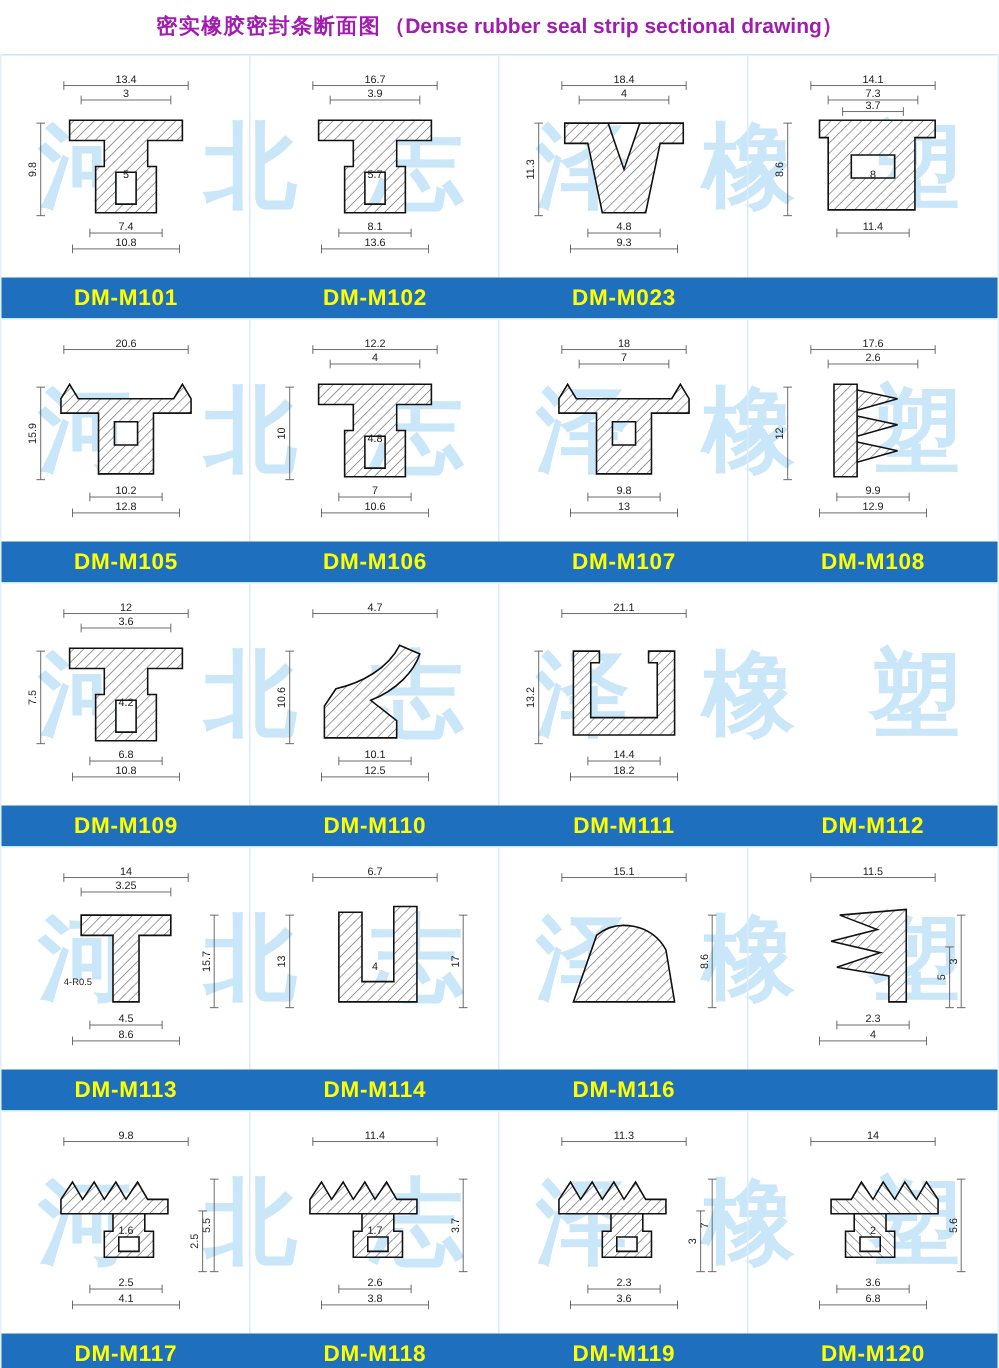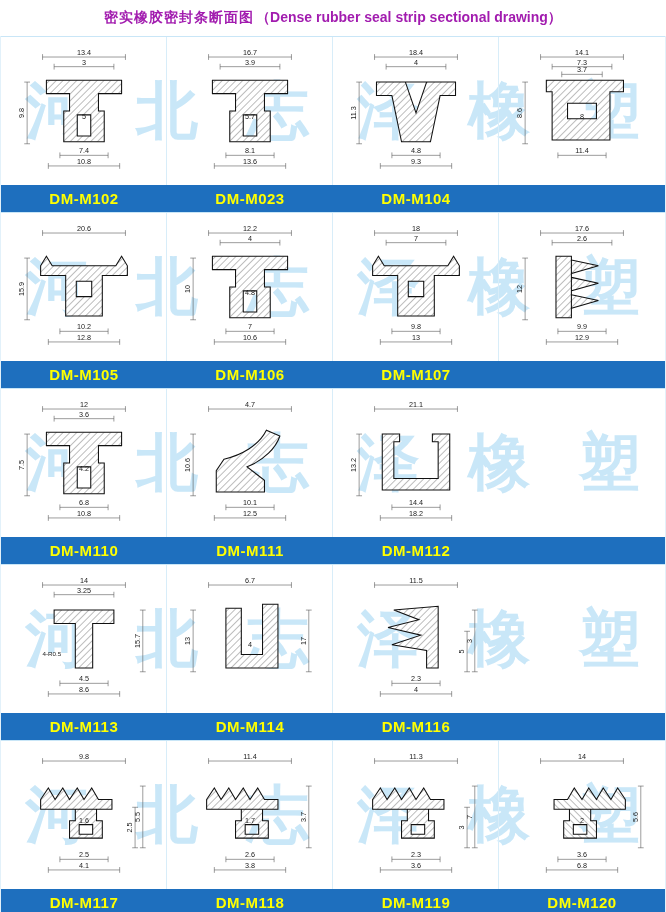--- a/index.html
+++ b/index.html
@@ -174,23 +174,23 @@
               <text x="83" y="78" text-anchor="middle" font-size="7.5" fill="#222" font-family="Liberation Sans, sans-serif">8</text>
               <line x1="58" y1="116" x2="108" y2="116" stroke="#555" stroke-width="0.6"></line>
               <line x1="58" y1="113" x2="58" y2="119" stroke="#555" stroke-width="0.6"></line>
               <line x1="108" y1="113" x2="108" y2="119" stroke="#555" stroke-width="0.6"></line>
               <text x="83" y="114" text-anchor="middle" font-size="7.5" fill="#222" font-family="Liberation Sans, sans-serif">11.4</text>
             </g>
           </svg>
         </div>
       </div>
       <div class="bar">
+        <div class="label">DM-M101</div>
         <div class="label">DM-M102</div>
         <div class="label">DM-M023</div>
-        <div class="label">DM-M104</div>
       </div>
     </div>
     <div class="section">
       <div class="watermark">
         <span>河</span>
         <span>北</span>
         <span>志</span>
         <span>泽</span>
         <span>橡</span>
         <span>塑</span>
@@ -303,20 +303,21 @@
               <line x1="120" y1="124" x2="120" y2="130" stroke="#555" stroke-width="0.6"></line>
               <text x="83" y="125" text-anchor="middle" font-size="7.5" fill="#222" font-family="Liberation Sans, sans-serif">12.9</text>
             </g>
           </svg>
         </div>
       </div>
       <div class="bar">
         <div class="label">DM-M105</div>
         <div class="label">DM-M106</div>
         <div class="label">DM-M107</div>
+        <div class="label">DM-M108</div>
       </div>
     </div>
     <div class="section">
       <div class="watermark">
         <span>河</span>
         <span>北</span>
         <span>志</span>
         <span>泽</span>
         <span>橡</span>
         <span>塑</span>
@@ -397,20 +398,21 @@
               <text x="83" y="114" text-anchor="middle" font-size="7.5" fill="#222" font-family="Liberation Sans, sans-serif">14.4</text>
               <line x1="46" y1="127" x2="120" y2="127" stroke="#555" stroke-width="0.6"></line>
               <line x1="46" y1="124" x2="46" y2="130" stroke="#555" stroke-width="0.6"></line>
               <line x1="120" y1="124" x2="120" y2="130" stroke="#555" stroke-width="0.6"></line>
               <text x="83" y="125" text-anchor="middle" font-size="7.5" fill="#222" font-family="Liberation Sans, sans-serif">18.2</text>
             </g>
           </svg>
         </div>
       </div>
       <div class="bar">
+        <div class="label">DM-M109</div>
         <div class="label">DM-M110</div>
         <div class="label">DM-M111</div>
         <div class="label">DM-M112</div>
       </div>
     </div>
     <div class="section">
       <div class="watermark">
         <span>河</span>
         <span>北</span>
         <span>志</span>
@@ -467,20 +469,37 @@
               <line x1="141" y1="40" x2="147" y2="40" stroke="#555" stroke-width="0.6"></line>
               <line x1="141" y1="104" x2="147" y2="104" stroke="#555" stroke-width="0.6"></line>
               <text x="141" y="72" text-anchor="middle" font-size="7.5" fill="#222" font-family="Liberation Sans, sans-serif" transform="rotate(-90 141 72)">17</text>
               <text x="83" y="78" text-anchor="middle" font-size="7.5" fill="#222" font-family="Liberation Sans, sans-serif">4</text>
             </g>
           </svg>
         </div>
         <div class="cell">
           <svg width="160" height="140" viewBox="0 0 166 140">
             <g>
+              <path d="M48,100 H118 L112,64 C102,46 78,42 64,54 Z" fill="url(#hatch)" stroke="#111" stroke-width="1.1" fill-rule="evenodd"></path>
+            </g>
+            <g>
+              <line x1="40" y1="14" x2="126" y2="14" stroke="#555" stroke-width="0.6"></line>
+              <line x1="40" y1="11" x2="40" y2="17" stroke="#555" stroke-width="0.6"></line>
+              <line x1="126" y1="11" x2="126" y2="17" stroke="#555" stroke-width="0.6"></line>
+              <text x="83" y="12" text-anchor="middle" font-size="7.5" fill="#222" font-family="Liberation Sans, sans-serif">15.1</text>
+              <line x1="144" y1="40" x2="144" y2="104" stroke="#555" stroke-width="0.6"></line>
+              <line x1="141" y1="40" x2="147" y2="40" stroke="#555" stroke-width="0.6"></line>
+              <line x1="141" y1="104" x2="147" y2="104" stroke="#555" stroke-width="0.6"></line>
+              <text x="141" y="72" text-anchor="middle" font-size="7.5" fill="#222" font-family="Liberation Sans, sans-serif" transform="rotate(-90 141 72)">8.6</text>
+            </g>
+          </svg>
+        </div>
+        <div class="cell">
+          <svg width="160" height="140" viewBox="0 0 166 140">
+            <g>
               <path d="M106,36 V100 H94 V82 L58,76 L88,66 L54,58 L86,50 L60,40 Z" fill="url(#hatch)" stroke="#111" stroke-width="1.1" fill-rule="evenodd"></path>
             </g>
             <g>
               <line x1="40" y1="14" x2="126" y2="14" stroke="#555" stroke-width="0.6"></line>
               <line x1="40" y1="11" x2="40" y2="17" stroke="#555" stroke-width="0.6"></line>
               <line x1="126" y1="11" x2="126" y2="17" stroke="#555" stroke-width="0.6"></line>
               <text x="83" y="12" text-anchor="middle" font-size="7.5" fill="#222" font-family="Liberation Sans, sans-serif">11.5</text>
               <line x1="144" y1="40" x2="144" y2="104" stroke="#555" stroke-width="0.6"></line>
               <line x1="141" y1="40" x2="147" y2="40" stroke="#555" stroke-width="0.6"></line>
               <line x1="141" y1="104" x2="147" y2="104" stroke="#555" stroke-width="0.6"></line>

